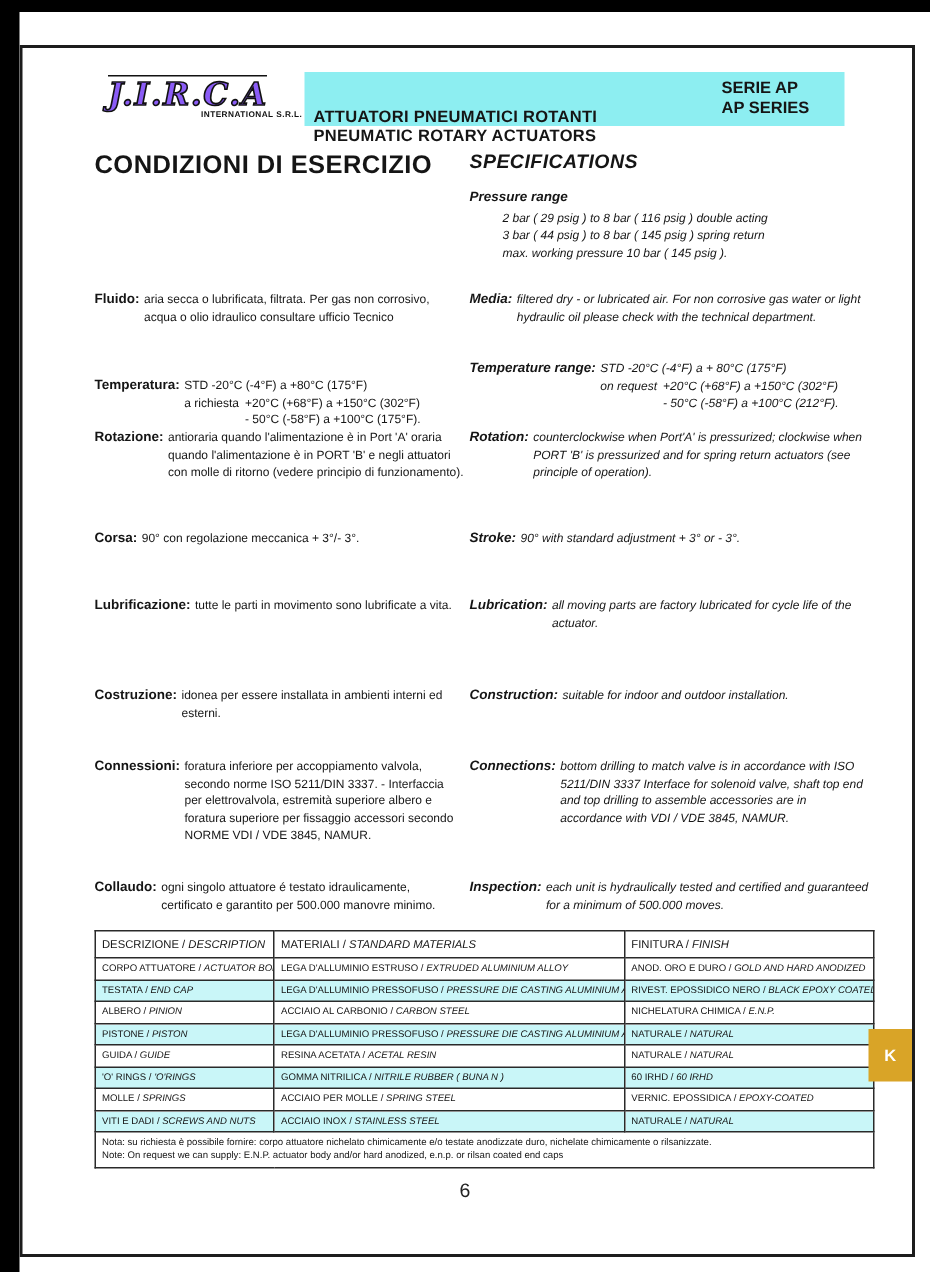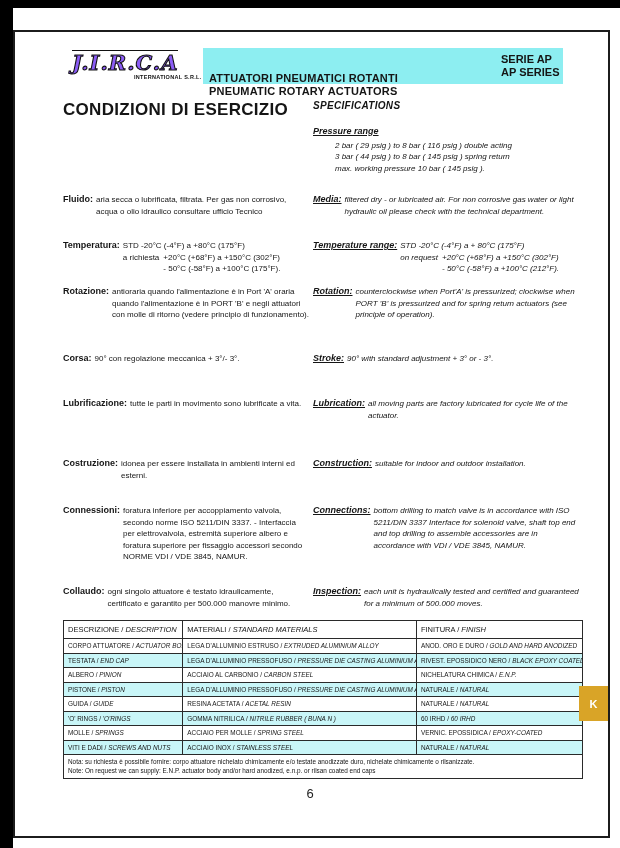--- a/index.html
+++ b/index.html
@@ -22,31 +22,31 @@
     -webkit-text-stroke:1.1px #111;text-stroke:1.1px #111;
     border-top:1.5px solid #111;line-height:24px;display:inline-block;
   }
   .logo-sub{font-size:5.5px;font-weight:bold;color:#111;letter-spacing:.3px;
     position:absolute;left:62px;top:24px;white-space:nowrap;}
 
   
   .banner{position:absolute;left:203px;top:48px;width:360px;height:36px;
     background:var(--banner-bg);display:flex;align-items:center;}
   .banner-title{margin-left:6px;font-weight:bold;font-size:11px;line-height:13px;letter-spacing:.2px;margin-top:38px;}
-  .banner-series{position:absolute;left:278px;top:5px;font-weight:bold;font-size:11px;line-height:13px;margin-left:20px;}
+  .banner-series{position:absolute;left:278px;top:5px;font-weight:bold;font-size:11px;line-height:13px;}
 
   
   .h-left{position:absolute;left:63px;top:100px;font-weight:bold;font-size:17px;letter-spacing:.3px;}
-  .h-right{position:absolute;left:313px;top:100px;font-weight:bold;font-style:italic;font-size:10px;letter-spacing:.3px;}
+  .h-right{position:absolute;left:313px;top:100px;font-weight:bold;font-style:italic;font-size:13px;letter-spacing:.3px;}
   .sec{position:absolute;font-size:8px;line-height:11.5px;}
   .sec.left{left:63px;width:246px;}
   .sec.right{left:313px;width:266px;font-style:italic;}
   .lbl{font-weight:bold;font-size:9px;white-space:nowrap;margin-right:3px;}
   .sub-title{font-weight:bold;font-size:9px;margin-bottom:2px;}
-  .right .sub-title,.right .lbl{font-style:italic;text-decoration:underline;}
+  .right .sub-title,.right .lbl{font-style:italic;}
   .indent{padding-left:22px;}
   .row{display:flex;align-items:flex-start;}
   .sublbl{white-space:nowrap;margin-right:4px;}
 
   
   .mat-table{position:absolute;left:63px;top:620px;width:520px;border-collapse:collapse;
     font-size:6.4px;line-height:7.5px;table-layout:fixed;background:#fff;}
   .mat-table col.c1{width:23%;} .mat-table col.c2{width:45%;} .mat-table col.c3{width:32%;}
   .mat-table th,.mat-table td{border:1.3px solid #2a2a2a;padding:3px 4px;text-align:left;
     overflow:hidden;white-space:nowrap;font-weight:normal;}
@@ -90,21 +90,21 @@
   <div class="h-right">SPECIFICATIONS</div>
 
 
   <div class="sec left" style="top:194px">
     <div class="row">
       <span class="lbl">Fluido:</span>
       <span>aria secca o lubrificata, filtrata. Per gas non corrosivo, acqua o olio idraulico consultare ufficio Tecnico</span>
     </div>
   </div>
 
-  <div class="sec left" style="top:240px">
+  <div class="sec left" style="top:251px">
     <div class="row">
       <span class="lbl">Temperatura:</span>
       <div>
         <div>STD -20°C (-4°F) a +80°C (175°F)</div>
         <div class="row">
           <span class="sublbl">a richiesta</span>
           <div>
             <div>+20°C (+68°F) a +150°C (302°F)</div>
             <div>- 50°C (-58°F) a +100°C (175°F).</div>
           </div>

